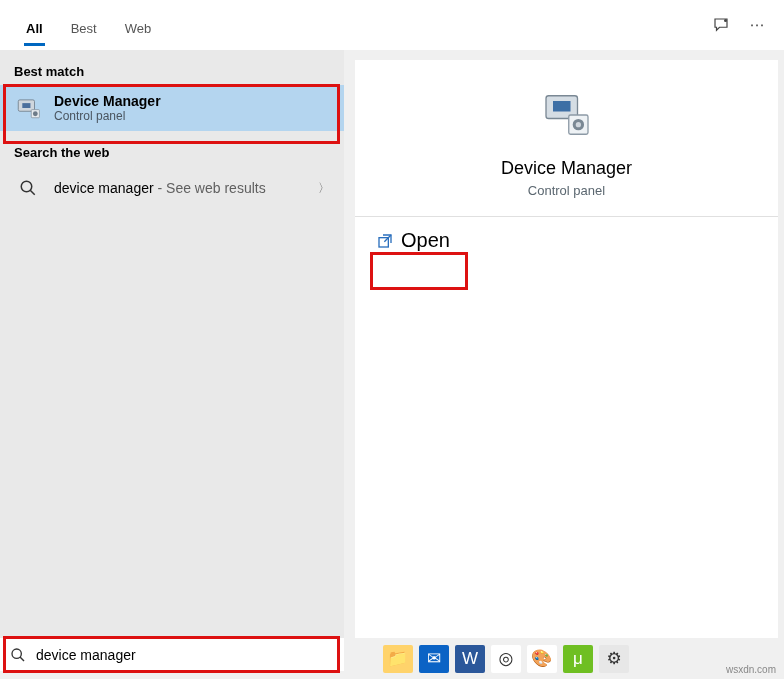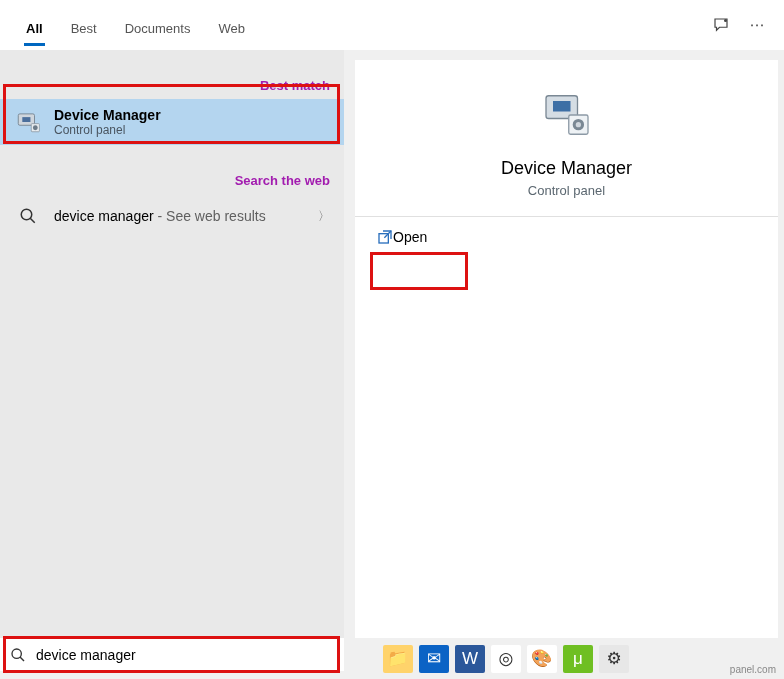--- a/index.html
+++ b/index.html
@@ -9,38 +9,38 @@
 .header { display: flex; align-items: center; height: 50px; background: #fff; padding: 0 12px; font-size: 13px; color: #555; }
 .tab { padding: 0 14px; height: 42px; line-height: 50px; cursor: pointer; position: relative; }
 .tab.active { color: #000; font-weight: 600; }
 .tab.active::after { content:""; position:absolute; left:12px; right:12px; bottom:0; height:3px; background:#0067c0; }
 .more-caret { font-size: 8px; margin-left:4px; }
 .header-spacer { flex: 1; }
 .header-icon { width: 30px; text-align: center; color:#444; font-size: 15px; cursor:pointer; }
 
 
 .left { position: absolute; left:0; top:50px; width: 344px; bottom: 41px; background:#e9e9e9; }
-.group-title { font-size: 13px; font-weight:600; padding: 28px 14px 6px; color:#a21caf;text-align:right; }
+.group-title { font-size: 13px; font-weight:600; padding: 14px 14px 6px; color:#000000; }
 .result { display:flex; align-items:center; padding: 8px 14px; gap:12px; }
 .result.sel { background:#b4d5ef; }
 .result .icon-box { width:28px; height:28px; display:flex; align-items:center; justify-content:center; font-size:20px; }
 .result .lines { flex:1; }
 .result .title { font-size: 14px; font-weight:600; color:#000; }
 .result .sub { font-size: 12px; color:#4a5560; }
 .result .chev { color:#666; font-size:12px; }
 .webq { font-size: 14px; color:#000; }
 .webhint { color:#606060; font-size: 14px; text-align: right; }
 
 
 .right { position:absolute; left:355px; right:6px; top:60px; bottom:41px; background:#fff; }
 .detail-head { text-align:center; padding: 26px 0 18px; border-bottom:1px solid #e0e0e0; }
 .detail-icon { width:58px; height:58px; margin: 0 auto 14px; display:flex; align-items:center; justify-content:center; }
 .detail-title { font-size:18px; color:#000; }
 .detail-sub { font-size:13px; color:#5b6770; margin-top:4px; }
-.action-row { display:flex; align-items:center; padding: 12px 22px; font-size:14px; cursor:pointer; }
+.action-row { display:flex; align-items:center; gap:8px; padding: 12px 22px; font-size:20px; cursor:pointer; }
 .action-row .aicon { width:16px; height:16px; color:#2a6fbd; }
 
 
 .searchrow { position:absolute; left:0; bottom:8px; width:344px; height:33px; background:#fff; display:flex; align-items:center; padding:0 10px; gap:10px; }
 .searchrow input { border:none; outline:none; font-size:14px; flex:1; background:transparent; }
 
 
 .taskbar { position:absolute; left:355px; right:6px; bottom:0; height:41px; display:flex; align-items:center; gap:6px; padding:0 28px; }
 .tb { width:30px; height:28px; display:flex; align-items:center; justify-content:center; border-radius:2px; font-size:17px; cursor:pointer; }
 .watermark { position:absolute; right:8px; bottom:4px; font-size:10px; color:#888; }
@@ -52,21 +52,20 @@
 .hl3 { left:3px;  bottom:6px; width:337px; height:37px; }
 
 svg { display:block; }
 </style>
 </head>
 <body>
 
 <div class="header">
   <div class="tab active">All</div>
   <div class="tab">Best</div>
-  <div class="tab">Documents</div>
   <div class="tab">Web</div>
   <div class="header-spacer"></div>
   <div class="header-icon">
     <svg width="18" height="18" viewBox="0 0 24 24" fill="none" stroke="#444" stroke-width="1.6">
         <path d="M4 4h16v11H10l-4 4v-4H4z"></path>
         <circle cx="18" cy="6" r="2" fill="#444" stroke="none"></circle>
       </svg>
   </div>
   <div class="header-icon">⋯</div>
 </div>
@@ -149,13 +148,13 @@
     <div class="tb" style="background: rgb(255, 255, 255); color: rgb(51, 51, 51);">◎</div>
     <div class="tb" style="background: rgb(255, 255, 255); color: rgb(51, 51, 51);">🎨</div>
     <div class="tb" style="background: rgb(111, 191, 34); color: rgb(255, 255, 255);">μ</div>
     <div class="tb" style="background: rgb(231, 231, 231); color: rgb(51, 51, 51);">⚙</div>
   </div>
 
 <div class="hl hl1"></div>
 <div class="hl hl2"></div>
 <div class="hl hl3"></div>
 
-<div class="watermark">panel.com</div>
+<div class="watermark">wsxdn.com</div>
 
 </body></html>

